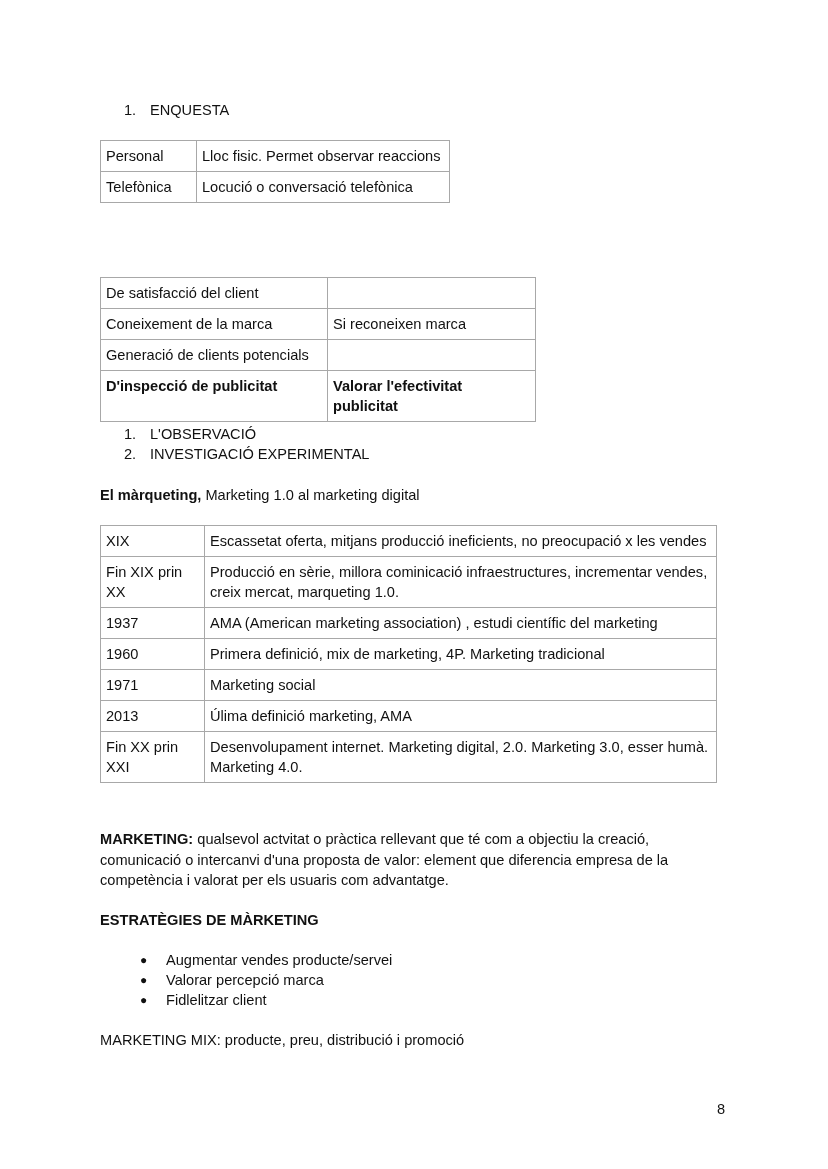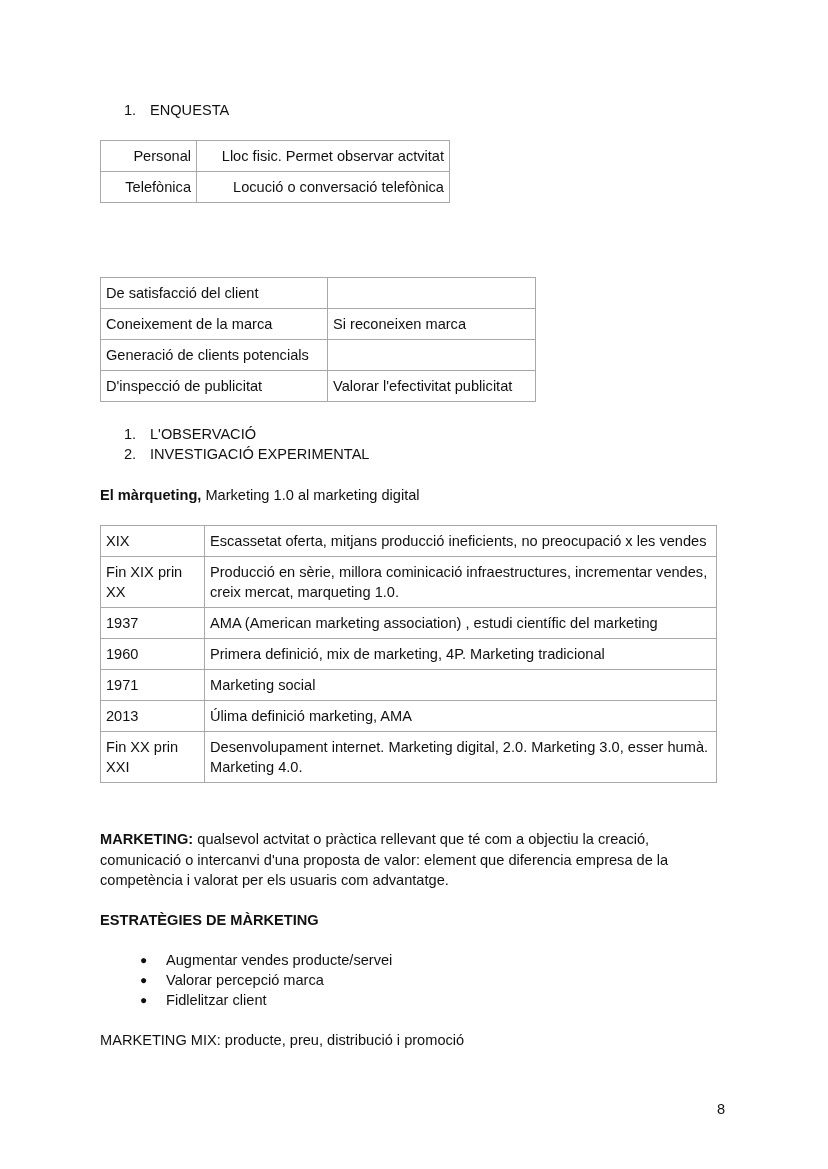--- a/index.html
+++ b/index.html
@@ -14,29 +14,29 @@
   .bullet-item { position:absolute; left:140px; font-size:14.6px; line-height:20px; }
   .bullet-item .dot { display:inline-block; width:26px; font-size:12px; position:relative; top:-1px; }
 </style>
 </head>
 <body>
 
 <div class="ol-item" style="top:100px;">
   <span class="num">1.</span><span>ENQUESTA</span>
 </div>
 
-<table style="left:100px; top:140px; width:350px;text-align:right;">
+<table style="left:100px; top:140px; width:350px;">
   <colgroup>
       <col style="width:96px">
       <col>
     </colgroup>
   <tbody>
       <tr>
     <td>Personal</td>
-    <td>Lloc fisic. Permet observar actvitat</td>
+    <td>Lloc fisic. Permet observar reaccions</td>
   </tr>
   <tr>
     <td>Telefònica</td>
     <td>Locució o conversació telefònica</td>
   </tr>
 </tbody>
   </table>
 
 <table style="left:100px; top:277px; width:436px;">
   <colgroup>
@@ -49,21 +49,21 @@
     <td></td>
   </tr>
   <tr style="height:15px;">
     <td>Coneixement de la marca</td>
     <td>Si reconeixen marca</td>
   </tr>
   <tr style="height:31px;">
     <td>Generació de clients potencials</td>
     <td></td>
   </tr>
-  <tr style="height:23px;">
+  <tr style="height:23px;font-weight:bold;">
     <td>D'inspecció de publicitat</td>
     <td>Valorar l'efectivitat publicitat</td>
   </tr>
 </tbody>
   </table>
 
 <div class="ol-item" style="top:424px;">
   <span class="num">1.</span><span>L'OBSERVACIÓ</span>
 </div>
 <div class="ol-item" style="top:444px;">

